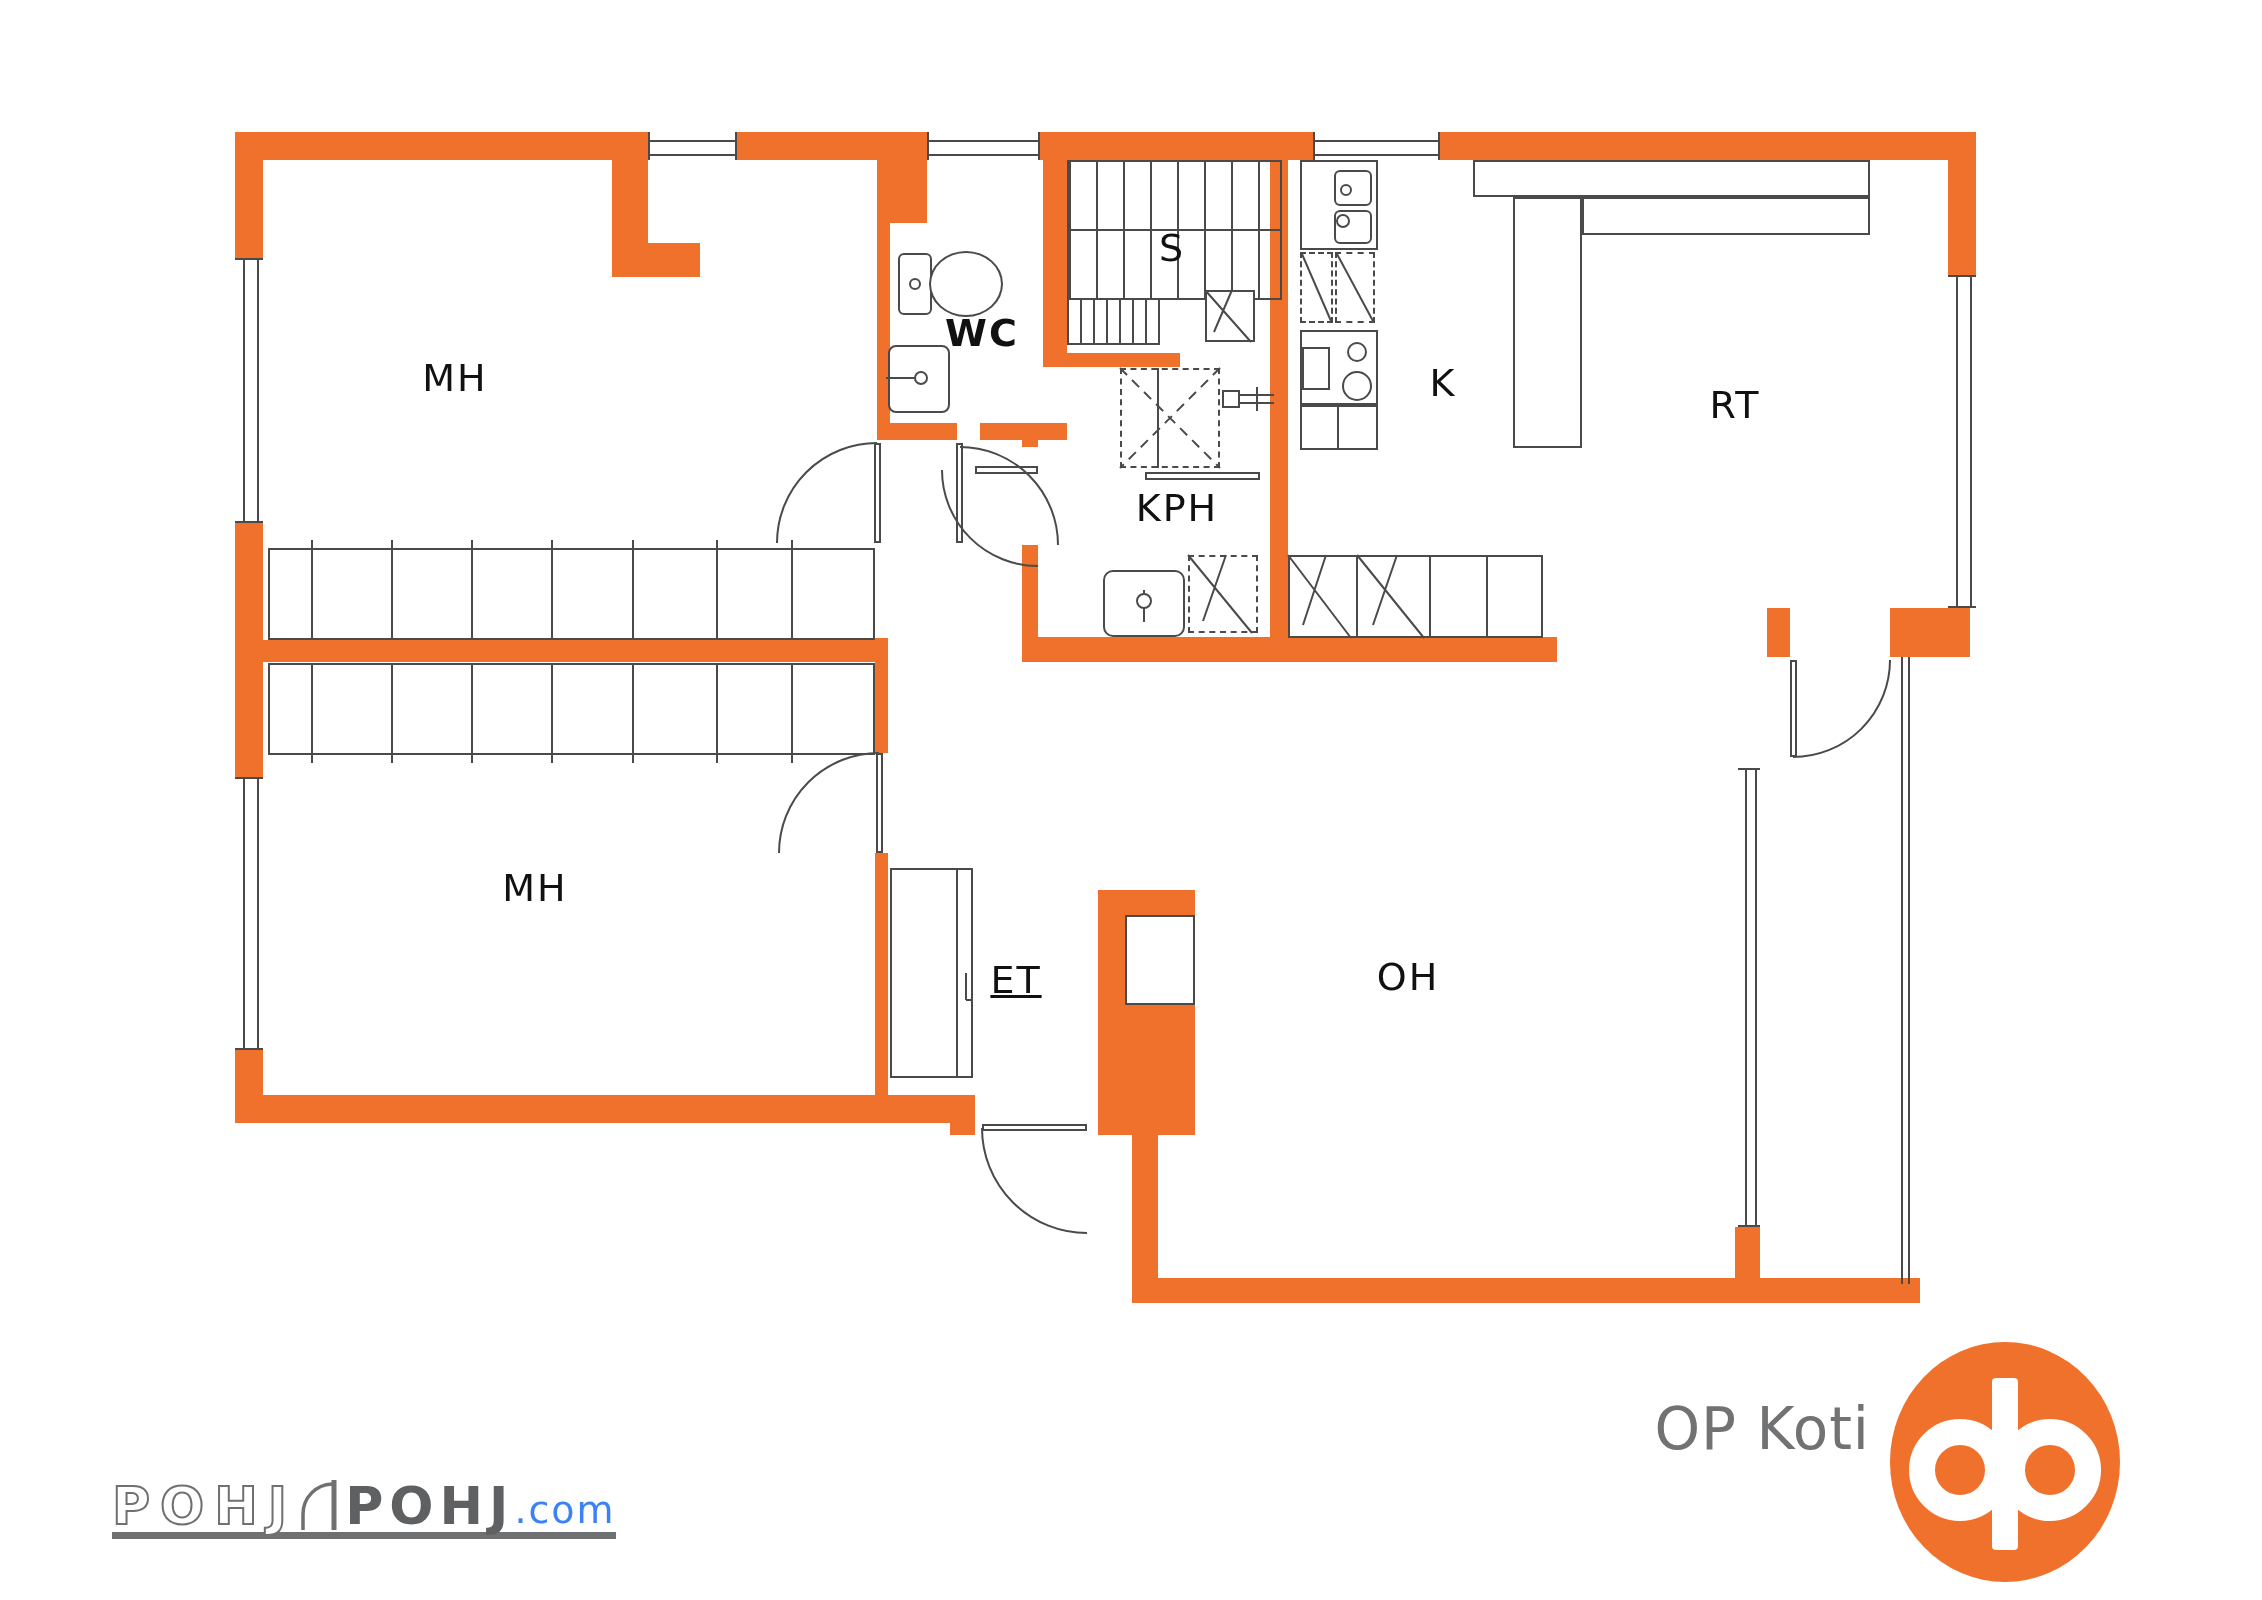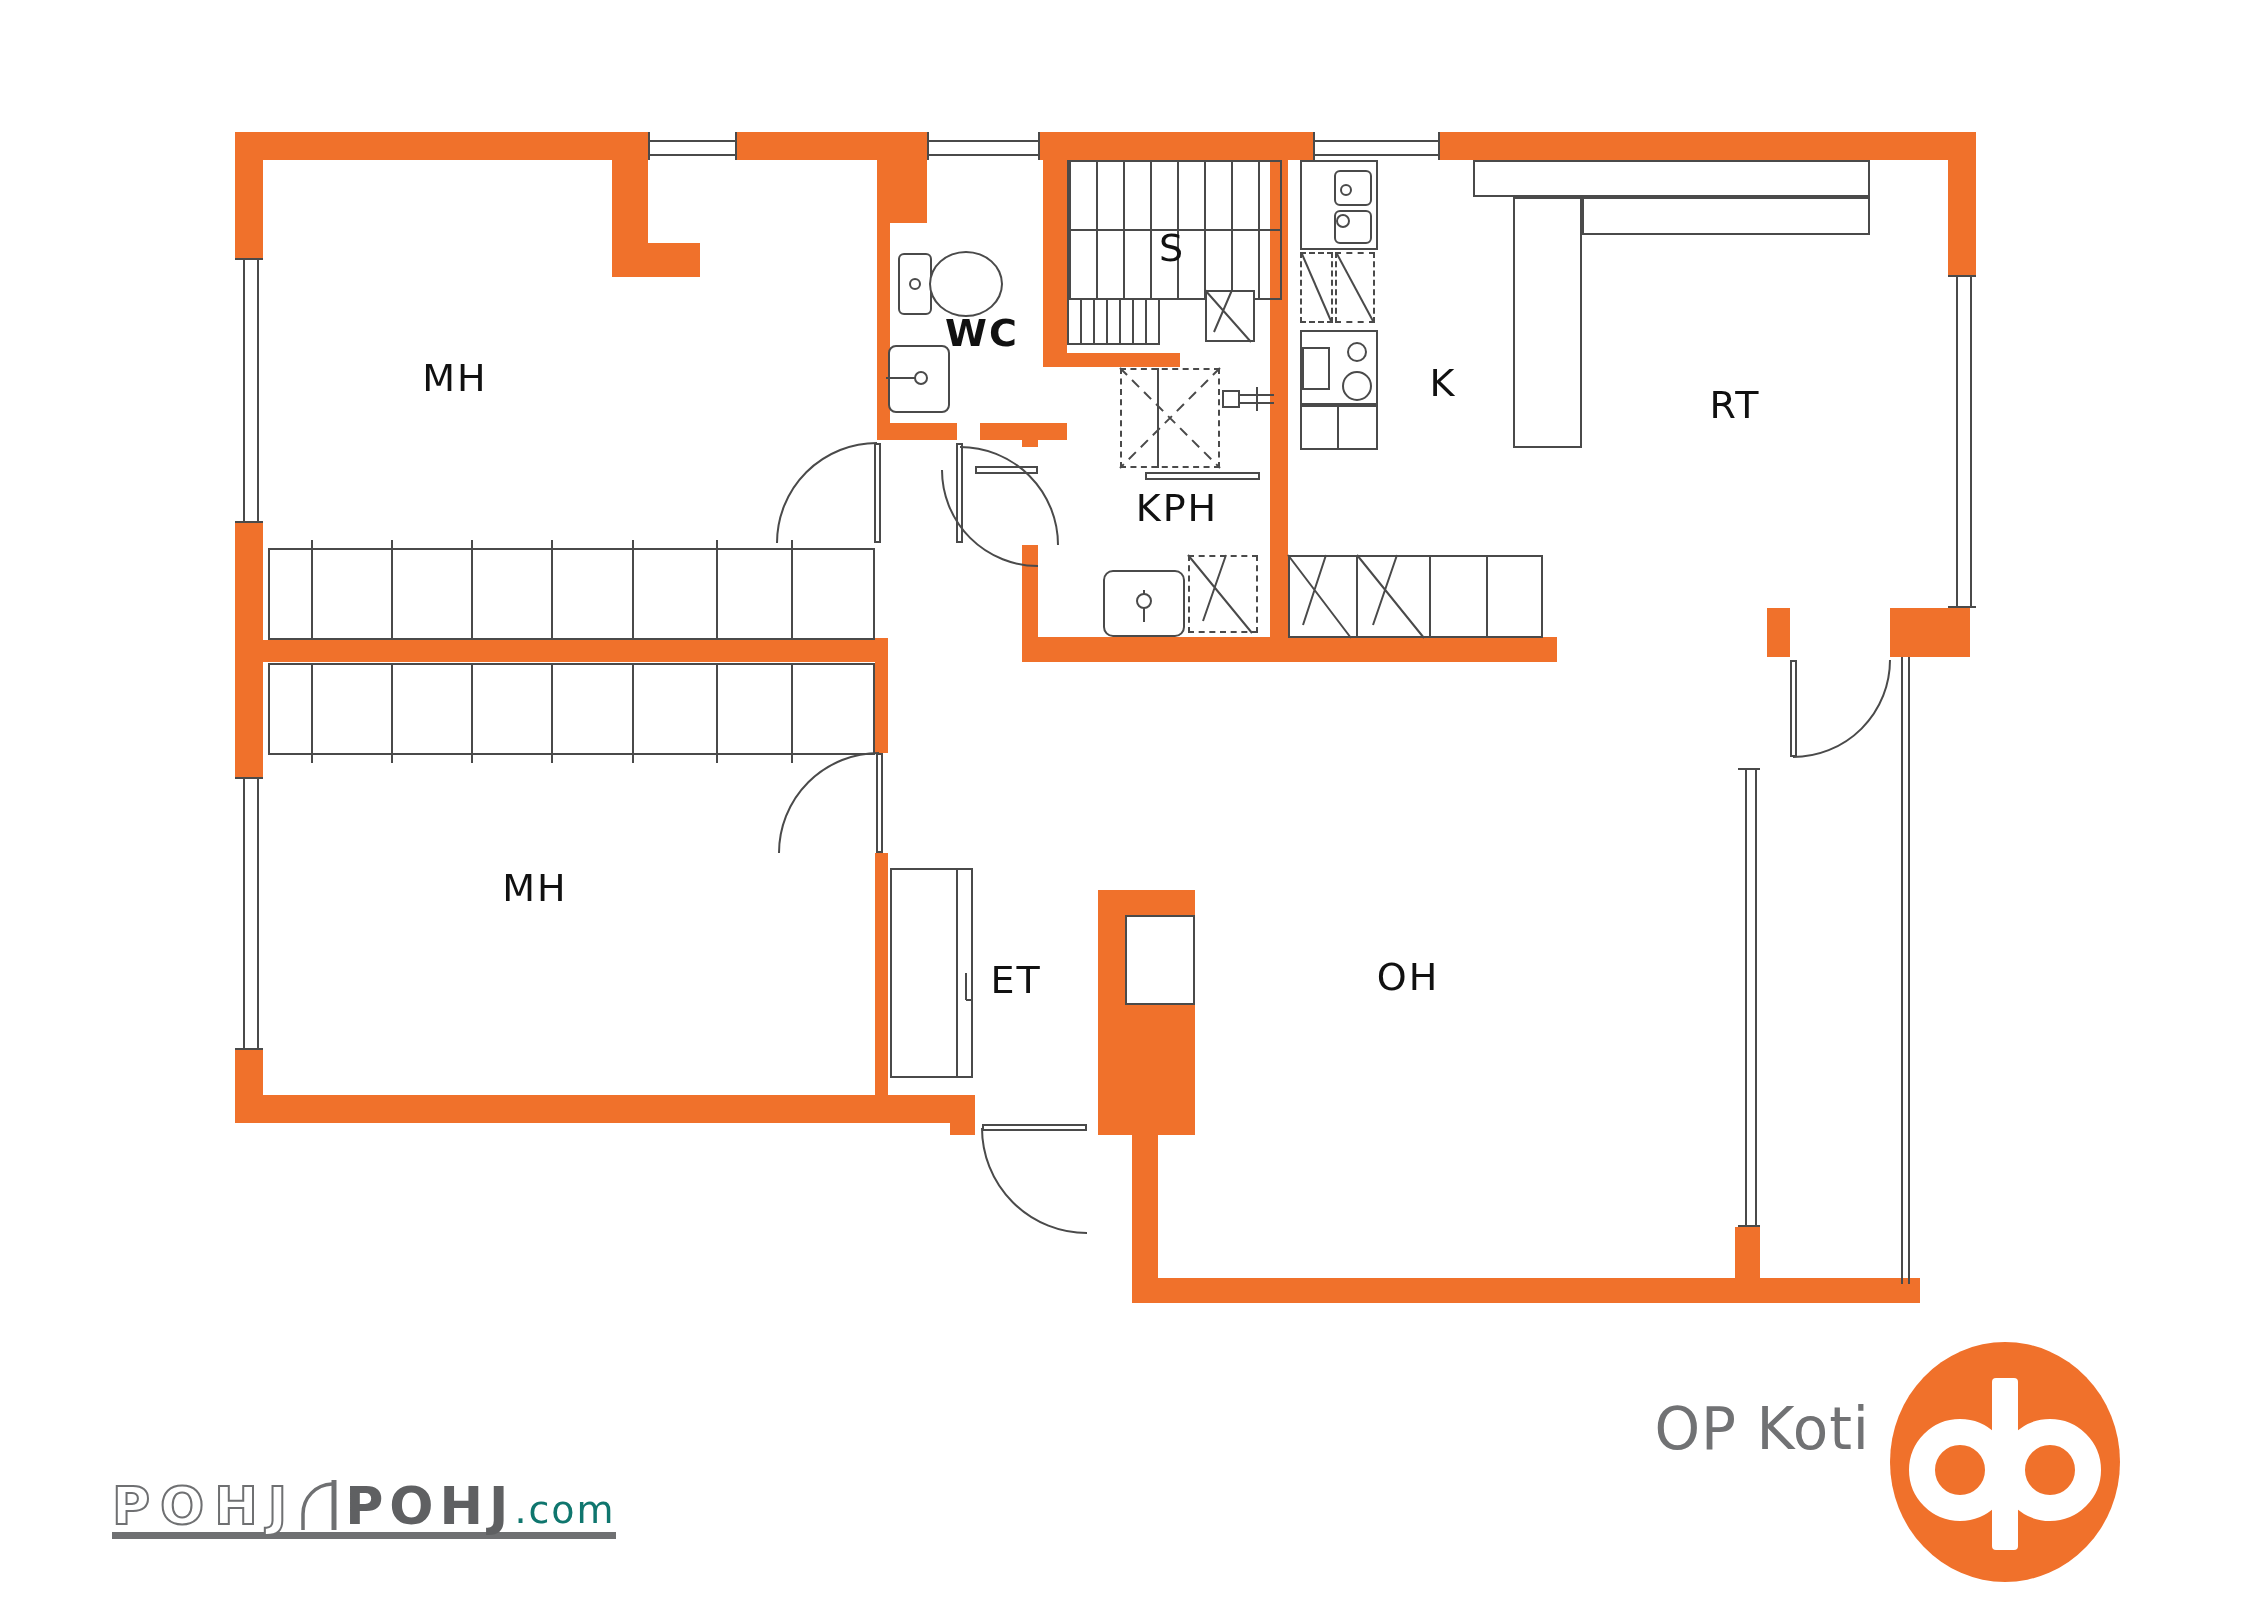--- a/index.html
+++ b/index.html
@@ -16,21 +16,21 @@
   .stairsmid{position:absolute;left:1067px;top:229px;width:215px;height:2px;background:#4a4a4a;}
   .stairsmini{position:absolute;left:1067px;top:300px;width:93px;height:45px;box-sizing:border-box;border-right:2px solid #4a4a4a;border-bottom:2px solid #4a4a4a;background:repeating-linear-gradient(90deg,#4a4a4a 0 2px,transparent 2px 13px);}
   .glaze{position:absolute;left:1901px;top:657px;width:9px;height:627px;box-sizing:border-box;border-left:2px solid #4a4a4a;border-right:2px solid #4a4a4a;}
   svg.overlay{position:absolute;left:0;top:0;pointer-events:none;}
   .caption{position:absolute;left:850px;top:1503px;font-size:35px;color:#3b3b3b;letter-spacing:0.5px;}
   .opkoti{position:absolute;left:1400px;top:1395px;width:470px;text-align:right;font-size:58px;color:#717274;letter-spacing:1px;}
   .oplogo{position:absolute;left:1888px;top:1340px;width:234px;height:244px;}
   .pkv{position:absolute;left:112px;top:1478px;display:flex;align-items:flex-end;border-bottom:7px solid #6f7072;padding-bottom:0px;color:#6f7072;}
   .pkv .outline{font-size:52px;font-weight:600;letter-spacing:10px;color:#fff;-webkit-text-stroke:2px #6f7072;line-height:1;}
   .pkv .solid{font-size:52px;font-weight:700;letter-spacing:6px;color:#5f6062;line-height:1;}
-  .pkv .dotcom{font-size:38px;font-weight:400;color:#0f766e;line-height:1.1;letter-spacing:2px;}
+  .pkv .dotcom{font-size:38px;font-weight:400;color:#3b82f6;line-height:1.1;letter-spacing:2px;}
 </style>
 </head>
 <body>
 
 <div class="plan">
 
   <div class="w" style="left:235px;top:132px;width:413px;height:28px;"></div>
   <div class="w" style="left:737px;top:132px;width:140px;height:28px;"></div>
   <div class="w" style="left:1040px;top:132px;width:273px;height:28px;"></div>
   <div class="w" style="left:1440px;top:132px;width:536px;height:28px;"></div>
@@ -176,21 +176,21 @@
     </g>
   </svg>
 
   <div class="lbl" style="left:455px;top:378px;">MH</div>
   <div class="lbl" style="left:982px;top:333px;font-weight:bold;">WC</div>
   <div class="lbl" style="left:1172px;top:248px;">S</div>
   <div class="lbl" style="left:1443px;top:383px;">K</div>
   <div class="lbl" style="left:1735px;top:405px;">RT</div>
   <div class="lbl" style="left:1177px;top:508px;">KPH</div>
   <div class="lbl" style="left:535px;top:888px;">MH</div>
-  <div class="lbl" style="left:1016px;top:980px;">ET</div>
+  <div class="lbl" style="left:1016px;top:980px;text-decoration:underline;">ET</div>
   <div class="lbl" style="left:1408px;top:977px;">OH</div>
 
 
   <div class="opkoti">OP Koti</div>
 
   <div class="oplogo">
     <svg width="234" height="244" viewBox="0 0 234 244">
       <ellipse cx="117" cy="122" rx="115" ry="120" fill="#F0712B"></ellipse>
       <circle cx="72" cy="130" r="38" fill="none" stroke="#fff" stroke-width="26"></circle>
       <circle cx="162" cy="130" r="38" fill="none" stroke="#fff" stroke-width="26"></circle>

